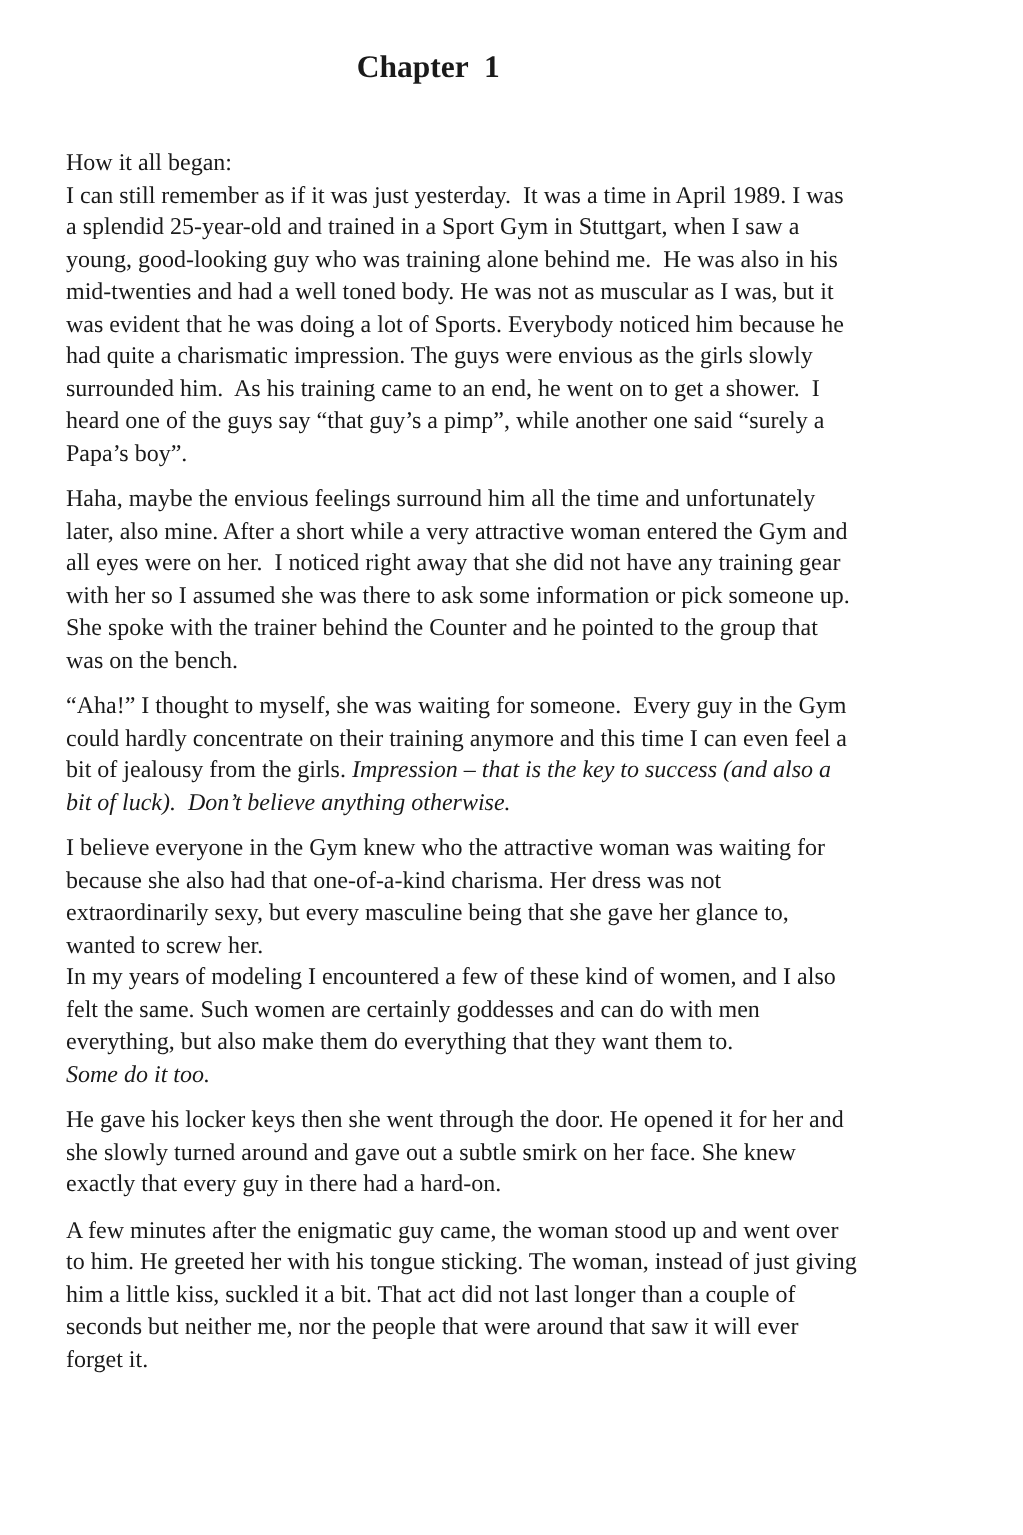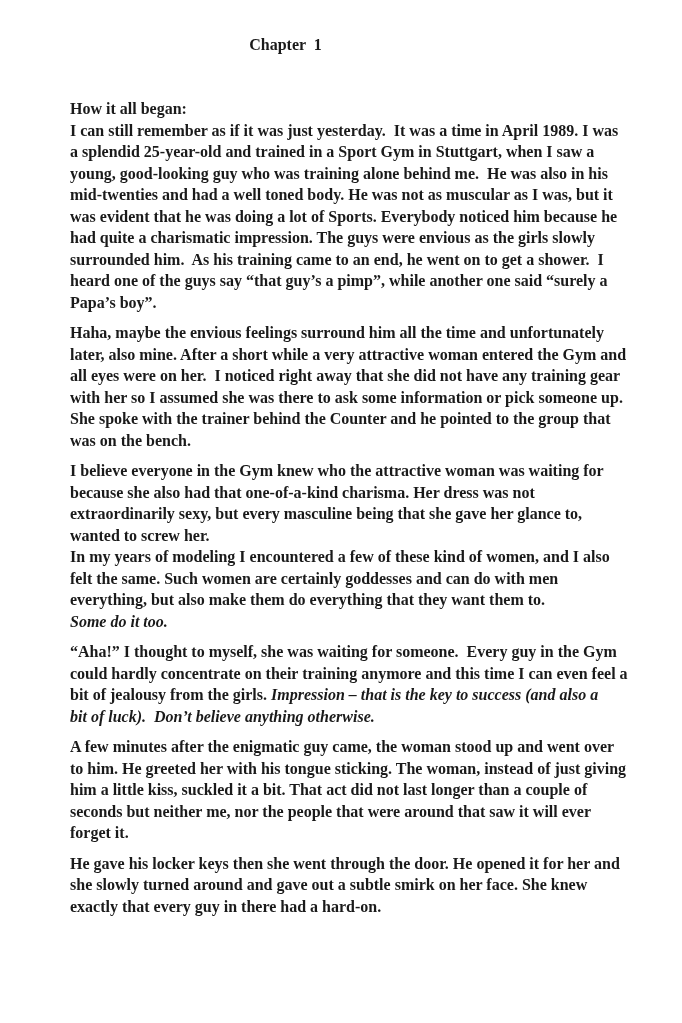--- a/index.html
+++ b/index.html
@@ -19,32 +19,31 @@
     background: #ffffff;
     overflow: hidden;
     color: #1a1a1a;
   }
   .chapter-title {
     margin: 0;
     box-sizing: border-box;
     width: 616px;
     padding-top: 33px;
     padding-right: 45px;
-    font-size: 16px;
+    font-size: 21px;
     line-height: 23px;
     font-weight: bold;
     text-align: center;
     white-space: pre;
   }
   .doc-body {
     position: absolute;
-    left: 70px;
+    left: 44px;
     top: 98px;
     width: 565px;
-    font-weight: bold;
   }
   .para {
     margin: 0 0 9px 0;
     font-size: 16px;
     line-height: 21.5px;
     white-space: pre-wrap;
     text-align: left;
   }
   .para em {
     font-style: italic;
@@ -65,34 +64,34 @@
 had quite a charismatic impression. The guys were envious as the girls slowly
 surrounded him.  As his training came to an end, he went on to get a shower.  I
 heard one of the guys say “that guy’s a pimp”, while another one said “surely a
 Papa’s boy”.</span></p>
       <p class="para"><span>Haha, maybe the envious feelings surround him all the time and unfortunately
 later, also mine. After a short while a very attractive woman entered the Gym and
 all eyes were on her.  I noticed right away that she did not have any training gear
 with her so I assumed she was there to ask some information or pick someone up.
 She spoke with the trainer behind the Counter and he pointed to the group that
 was on the bench.</span></p>
+      <p class="para"><span>“Aha!” I thought to myself, she was waiting for someone.  Every guy in the Gym
+could hardly concentrate on their training anymore and this time I can even feel a
+bit of jealousy from the girls. </span><em>Impression – that is the key to success (and also a
+bit of luck).  Don’t believe anything otherwise.</em></p>
       <p class="para"><span>I believe everyone in the Gym knew who the attractive woman was waiting for
 because she also had that one-of-a-kind charisma. Her dress was not
 extraordinarily sexy, but every masculine being that she gave her glance to,
 wanted to screw her.
 In my years of modeling I encountered a few of these kind of women, and I also
 felt the same. Such women are certainly goddesses and can do with men
 everything, but also make them do everything that they want them to.
 </span><em>Some do it too.</em></p>
-      <p class="para"><span>“Aha!” I thought to myself, she was waiting for someone.  Every guy in the Gym
-could hardly concentrate on their training anymore and this time I can even feel a
-bit of jealousy from the girls. </span><em>Impression – that is the key to success (and also a
-bit of luck).  Don’t believe anything otherwise.</em></p>
+      <p class="para"><span>He gave his locker keys then she went through the door. He opened it for her and
+she slowly turned around and gave out a subtle smirk on her face. She knew
+exactly that every guy in there had a hard-on.</span></p>
       <p class="para"><span>A few minutes after the enigmatic guy came, the woman stood up and went over
 to him. He greeted her with his tongue sticking. The woman, instead of just giving
 him a little kiss, suckled it a bit. That act did not last longer than a couple of
 seconds but neither me, nor the people that were around that saw it will ever
 forget it.</span></p>
-      <p class="para"><span>He gave his locker keys then she went through the door. He opened it for her and
-she slowly turned around and gave out a subtle smirk on her face. She knew
-exactly that every guy in there had a hard-on.</span></p>
     </div>
 </div>
 
 </body></html>

